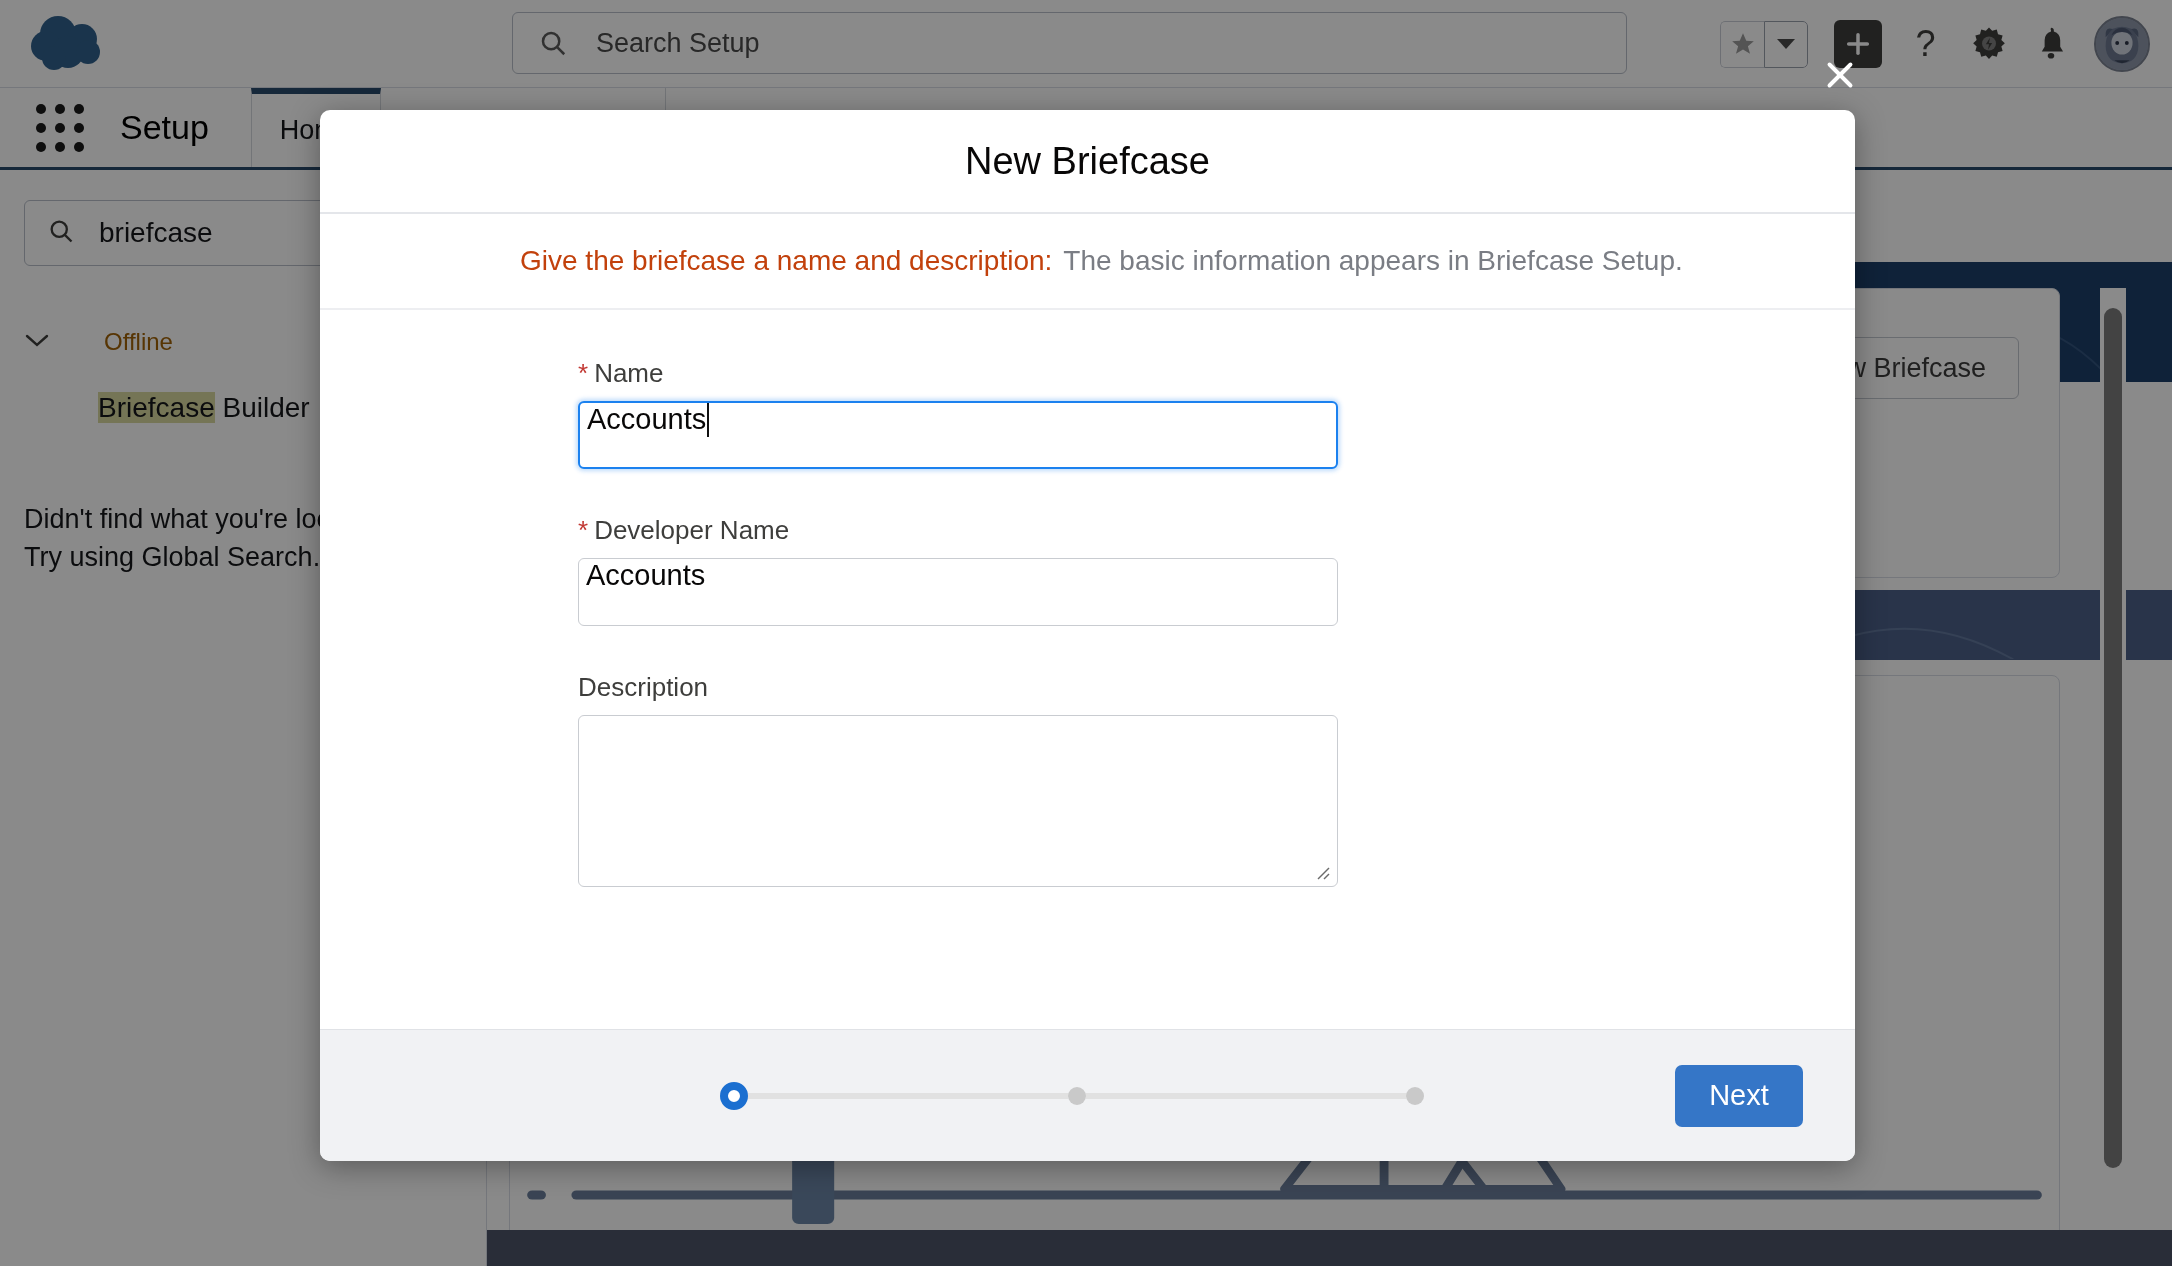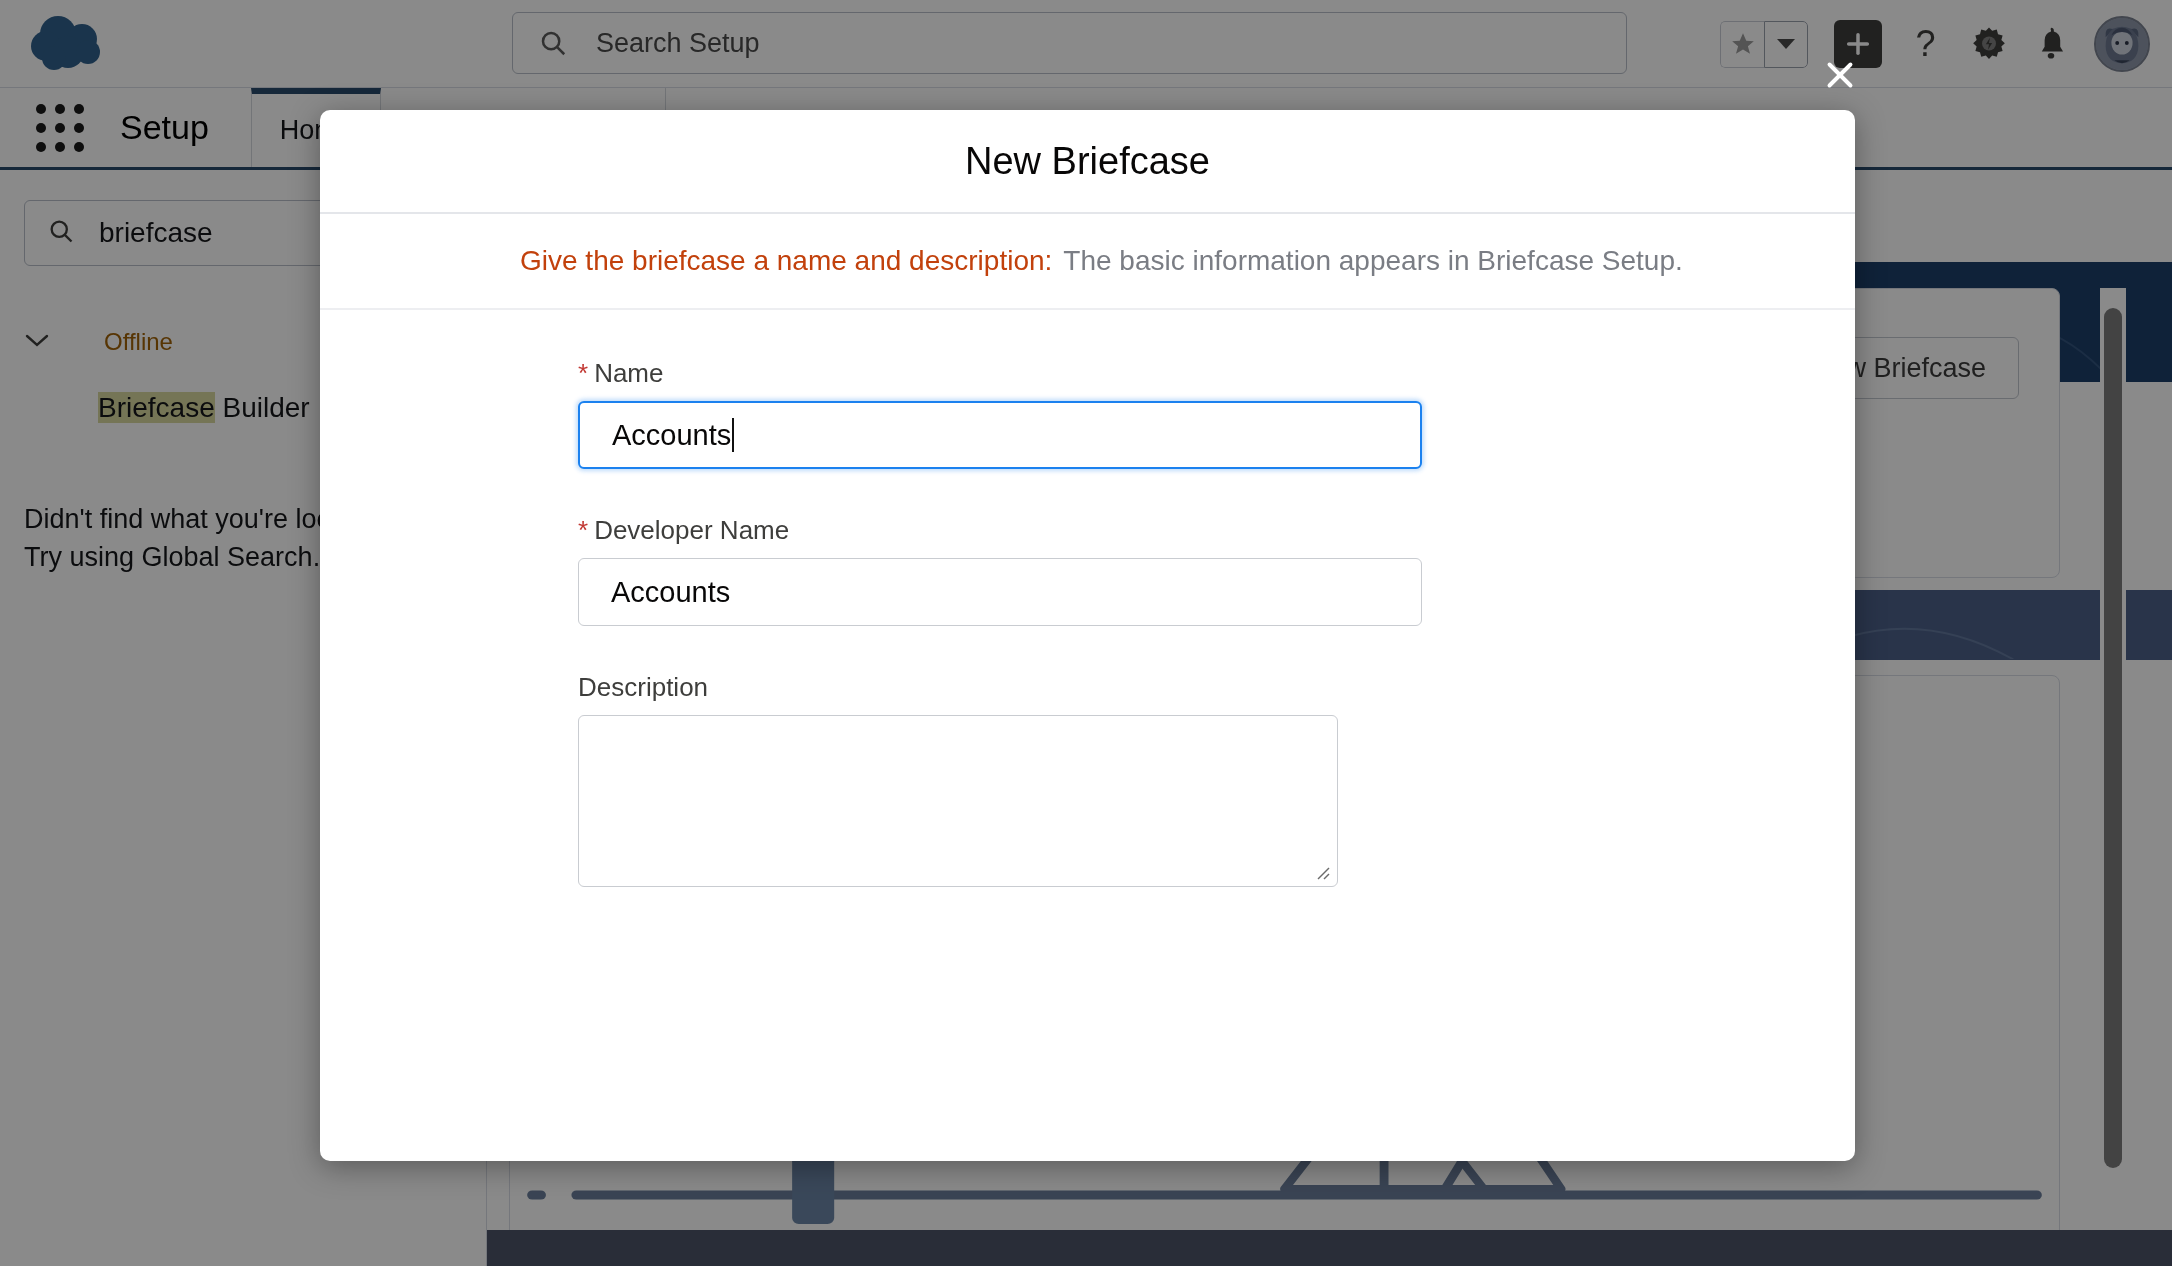--- a/index.html
+++ b/index.html
@@ -134,22 +134,22 @@
     font-size: 28px;
   }
   #modal-subheader .strong { color: #c2410c; }
   #modal-subheader .muted { color: #7a7d84; margin-left: 11px; }
   #modal-body { flex: 1 1 auto; padding: 48px 0 0 0; position: relative; }
   .form-wrap { width: 760px; margin-left: 258px; }
   .field { margin-bottom: 46px; }
   .flabel { font-size: 26px; color: #3e3e3c; margin-bottom: 12px; display:flex; align-items:center; }
   .req { color: #c23934; margin-right: 6px; font-size: 26px; }
   .finput {
-    width: 844px; height: 68px; border: 1px solid #c9ccd1; border-radius: 6px;
-    display:flex; align-items:center; padding-left: 32px;
+    width: 760px; height: 68px; border: 1px solid #c9ccd1; border-radius: 6px;
+    display:flex; padding-left: 7px;
     font-size: 29px; color: #080707; background:#fff;
   }
   .finput.focused {
     border: 2px solid #1b81ef;
     box-shadow: 0 0 4px 2px rgba(27,129,239,0.28);
   }
   .caret { display:inline-block; width: 2px; height: 34px; background:#111; margin-left: 1px; }
   .ftext {
     width: 760px; height: 172px; border: 1px solid #c9ccd1; border-radius: 6px; background:#fff;
     position: relative;
@@ -426,14 +426,24 @@
                 <line x1="17" y1="6" x2="6" y2="17"></line>
                 <line x1="17" y1="12" x2="12" y2="17"></line>
               </g>
           </svg>
         </div>
       </div>
 
     </div>
   </div>
 
+  <div id="modal-footer">
+    <div id="progress">
+      <span class="pstep active"></span>
+      <span class="pline" style="width:320px"></span>
+      <span class="pstep"></span>
+      <span class="pline" style="width:320px"></span>
+      <span class="pstep"></span>
+    </div>
+    <button id="next-button">Next</button>
+  </div>
 
 </div>
 
 </body></html>

